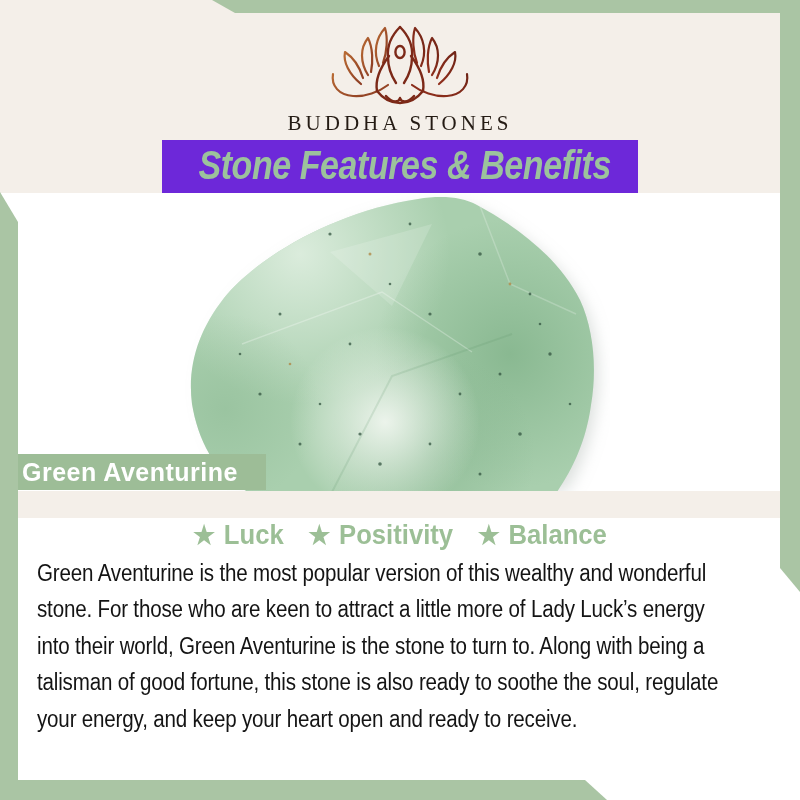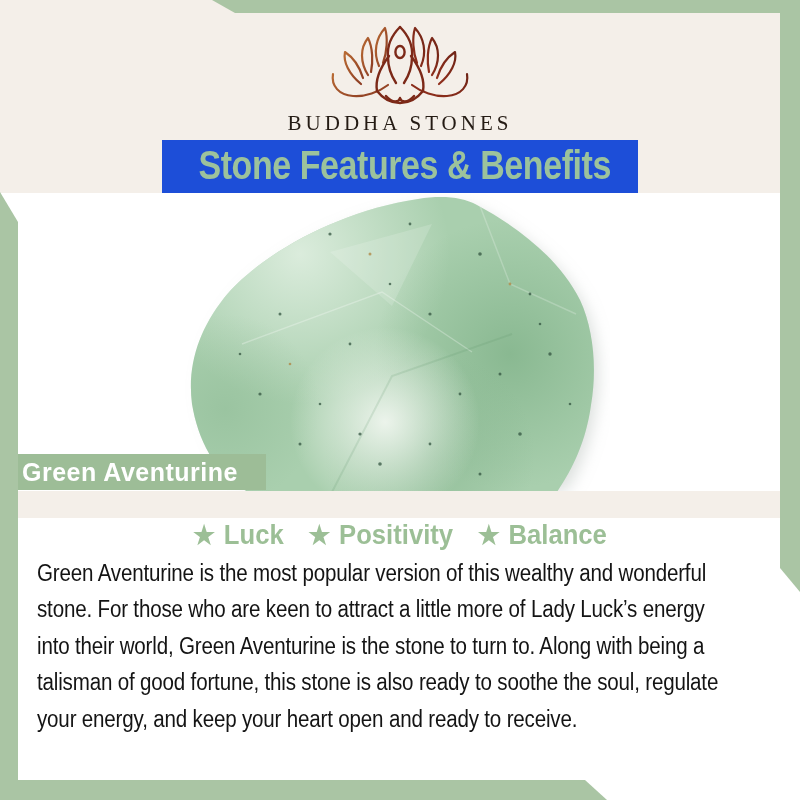--- a/index.html
+++ b/index.html
@@ -10,21 +10,21 @@
   
   .header{position:absolute;left:0;top:0;width:800px;height:193px;background:#f4efe9;}
   .logo{position:absolute;left:327px;top:22px;width:146px;height:90px;}
   .brand-name{
     position:absolute;left:0;top:111px;width:800px;text-align:center;
     font-family:"Liberation Serif", serif;font-size:21px;letter-spacing:4px;
     color:#241b14;
   }
   .title-banner{
     position:absolute;left:162px;top:140px;width:476px;height:53px;
-    background:#1d4ed8;text-align:left;line-height:50px;
+    background:#6d28d9;text-align:left;line-height:50px;font-style:italic;
   }
   .title-banner .title-text{
     display:inline-block;transform:scaleX(.85);
     font-size:40px;font-weight:bold;letter-spacing:-.5px;color:#9cc29c;white-space:nowrap;
   }
   
   .photo-section{position:absolute;left:0;top:193px;width:800px;height:298px;background:#ffffff;overflow:hidden;}
   .stone-svg{position:absolute;left:180px;top:1px;width:430px;height:298px;}
   
   .stone-label{

